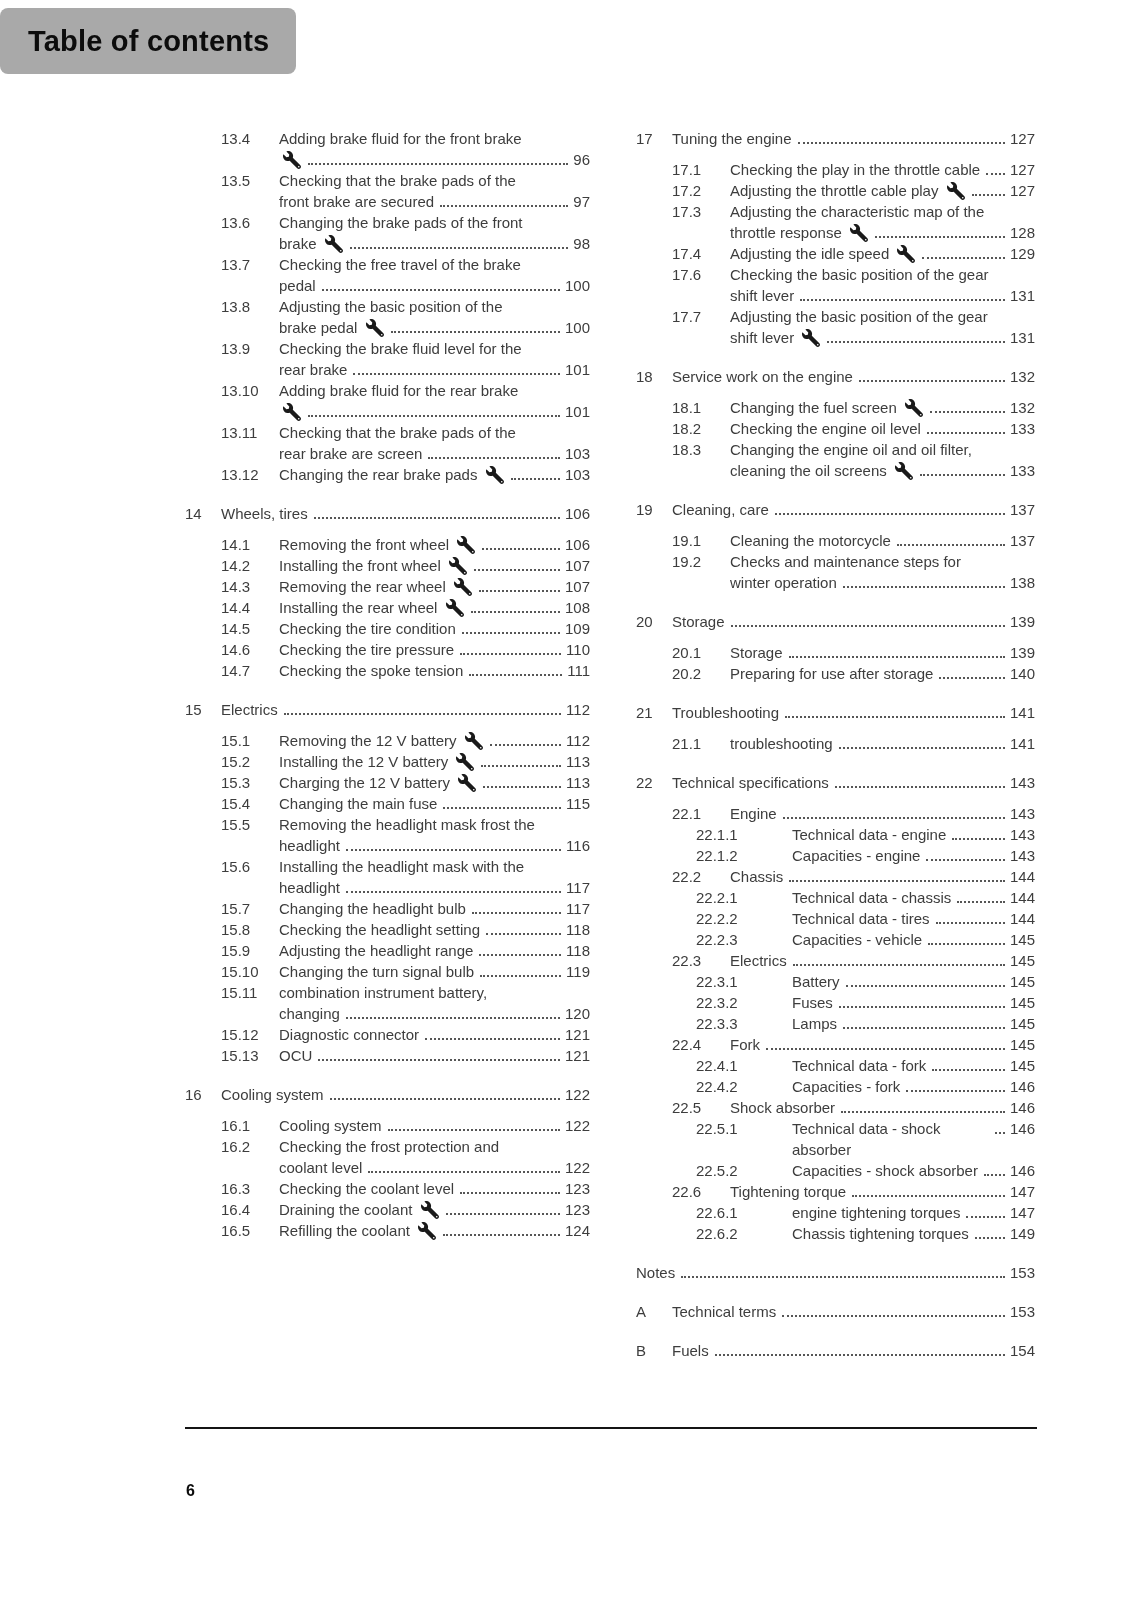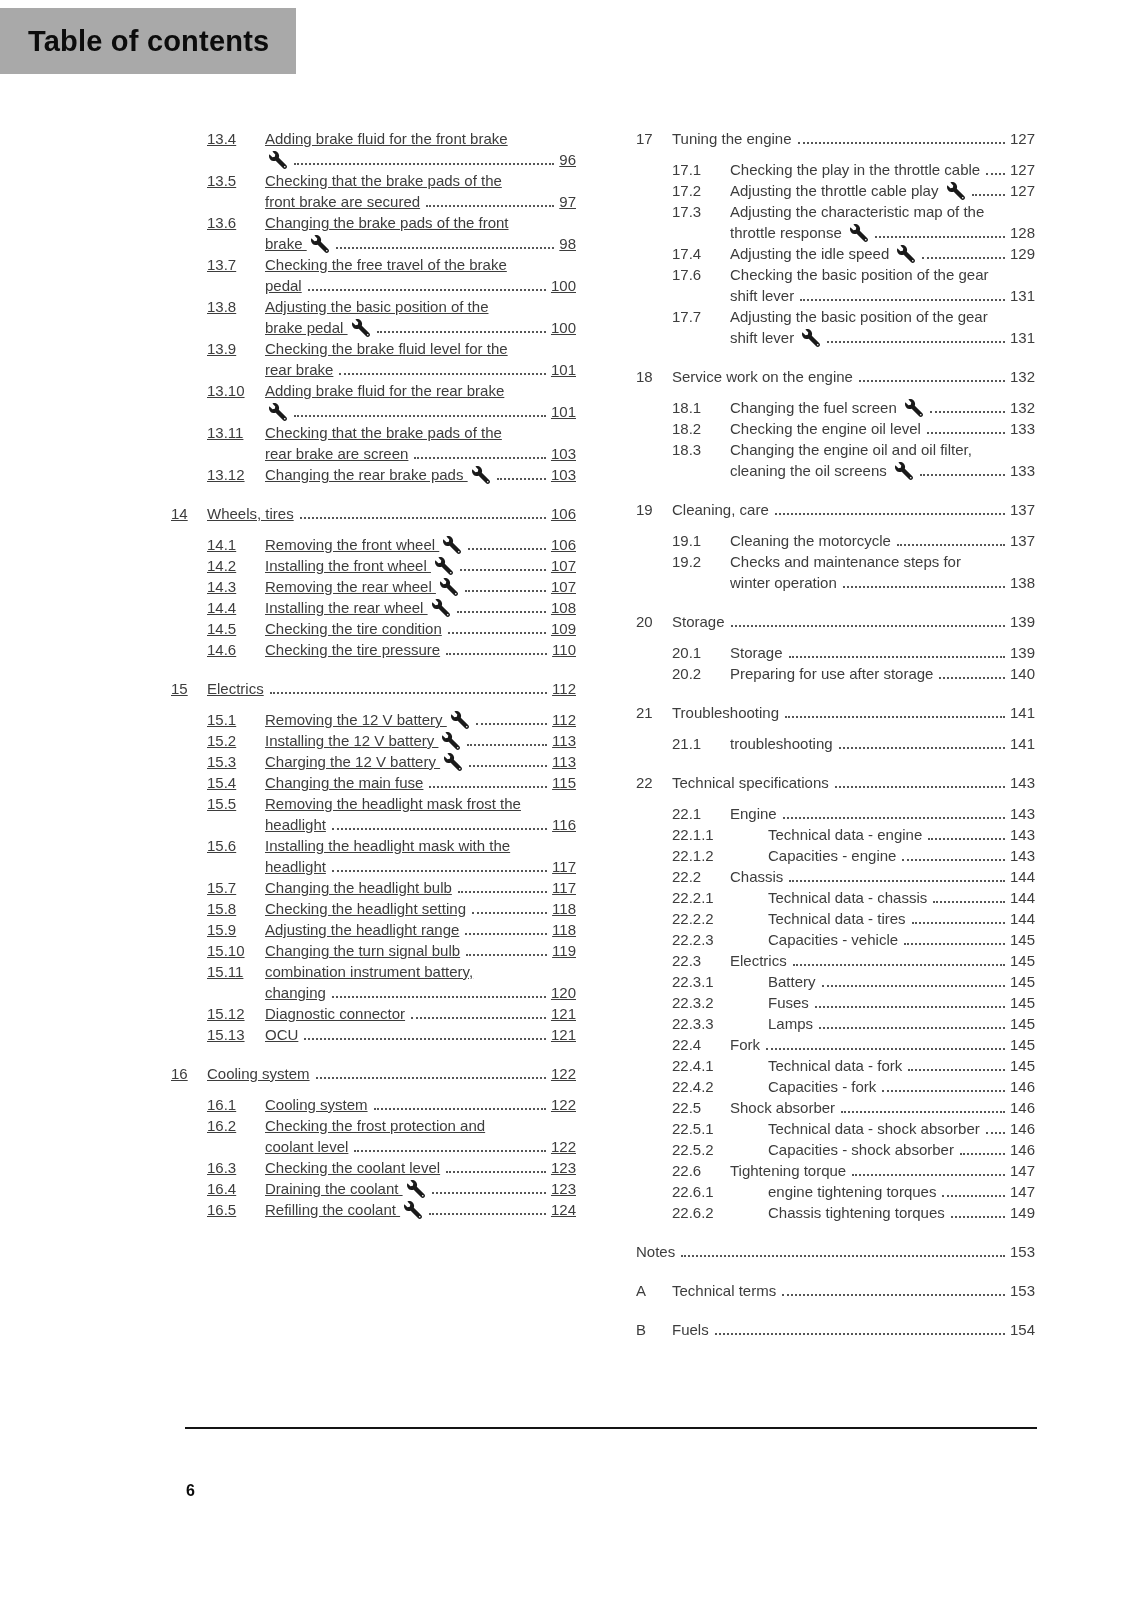--- a/index.html
+++ b/index.html
@@ -11,37 +11,37 @@
     --page-bg:#ffffff;
   }
   html,body{margin:0;padding:0;background:#e8e8e8;}
   .page{
     position:relative;width:1130px;height:1600px;background:var(--page-bg);
     font-family:"Liberation Sans",sans-serif;color:var(--text);
     overflow:hidden;margin:0 auto;
   }
   .header-box{
     position:absolute;left:0;top:8px;width:296px;height:66px;
-    background:var(--header-bg);display:flex;align-items:center;
+    background:var(--header-bg);display:flex;align-items:center;border-radius:8px;
   }
   .header-box .title{
     margin-left:28px;font-size:29px;font-weight:bold;color:var(--heading);
     letter-spacing:.2px;
   }
   .col{position:absolute;top:128px;font-size:15px;line-height:21px;}
-  .col-left{left:171px;width:405px;text-decoration:underline;}
+  .col-left{left:185px;width:405px;}
   .col-right{left:636px;width:399px;}
   .entry{display:flex;margin:0;}
   .entry.lvl1{margin-top:18px;margin-bottom:10px;}
   .col .entry:first-child{margin-top:0;}
   .entry.lvl2,.entry.lvl3{padding-left:36px;}
   .num{flex:0 0 auto;}
   .entry.lvl1>.num{width:36px;}
   .entry.lvl2>.num{width:58px;}
-  .entry.lvl3>.num{width:96px;}
+  .entry.lvl3>.num{width:96px;margin-left:24px;}
   .body{flex:1 1 auto;min-width:0;}
   .tline{display:block;}
   .tline.last{display:flex;align-items:baseline;}
   .txt{flex:0 1 auto;}
   .leader{
     flex:1 1 auto;min-width:10px;margin:0 5px 0 6px;
     border-bottom:2px dotted var(--dots);
   }
   .pg{flex:0 0 auto;}
   .wrench-svg{vertical-align:-4px;margin:0 1px 0 4px;}
@@ -260,20 +260,30 @@
       <div class="entry lvl2">
         <span class="num">14.6</span>
         <span class="body">
           <span class="tline last">
             <span class="txt">Checking the tire pressure</span>
             <span class="leader"></span>
             <span class="pg">110</span>
           </span>
         </span>
       </div>
+      <div class="entry lvl2">
+        <span class="num">14.7</span>
+        <span class="body">
+          <span class="tline last">
+            <span class="txt">Checking the spoke tension</span>
+            <span class="leader"></span>
+            <span class="pg">111</span>
+          </span>
+        </span>
+      </div>
       <div class="entry lvl1">
         <span class="num">15</span>
         <span class="body">
           <span class="tline last">
             <span class="txt">Electrics</span>
             <span class="leader"></span>
             <span class="pg">112</span>
           </span>
         </span>
       </div>

